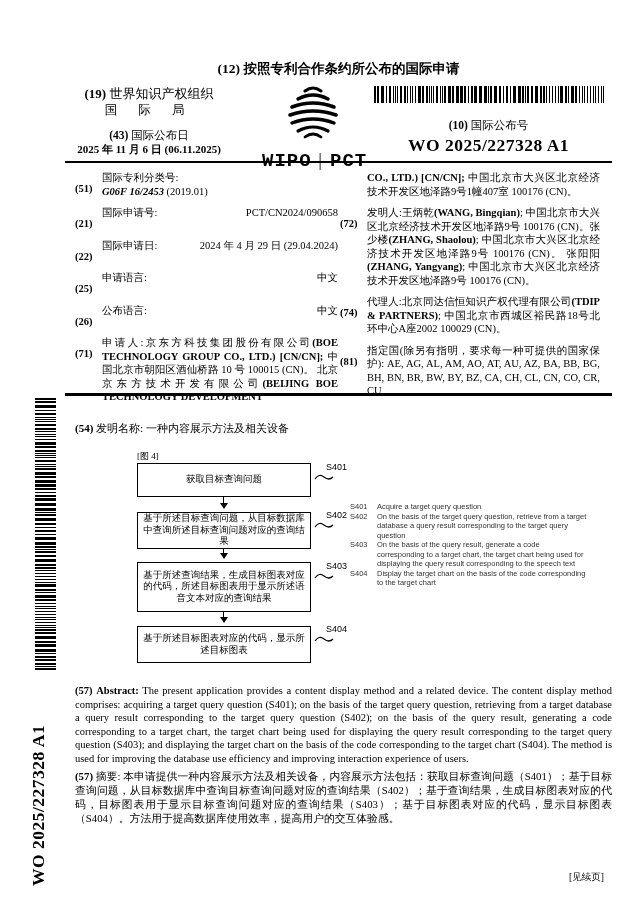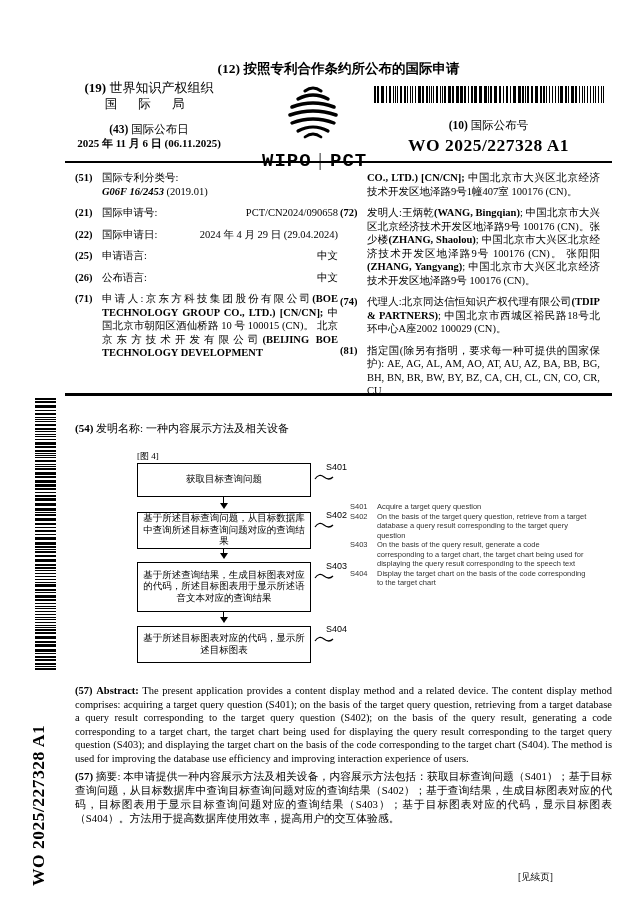--- a/index.html
+++ b/index.html
@@ -2,21 +2,21 @@
 <html><head>
 <meta charset="utf-8">
 <style>
   html,body{margin:0;padding:0;background:#888;}
   .page{position:relative;width:640px;height:905px;background:#ffffff;color:#000;
         font-family:"Liberation Serif","DejaVu Serif",serif;overflow:hidden;margin:0 auto;}
 
   
   .line12{position:absolute;top:60px;left:65px;width:547px;text-align:center;
           font-size:13.5px;font-weight:bold;}
-  .hdr-left{position:absolute;top:80px;left:70px;width:158px;text-align:center;}
+  .hdr-left{position:absolute;top:86px;left:70px;width:158px;text-align:center;}
   .hdr-left .org{font-size:13px;line-height:16px;}
   .hdr-left .bureau{font-size:12.5px;letter-spacing:9px;line-height:17px;}
   .hdr-left .pubdate-label{font-size:11.5px;margin-top:9px;line-height:14px;}
   .hdr-left .pubdate-value{font-size:11px;font-weight:bold;line-height:14px;}
   .fieldnum{font-weight:bold;}
   .hdr-logo{position:absolute;top:84px;left:262px;width:102px;text-align:center;}
   .hdr-logo .logo-text{font-family:Liberation Mono, monospace;
         font-weight:bold;font-size:19px;letter-spacing:1px;margin-top:6px;}
   .logo-sep{font-weight:normal;color:#777;padding:0 3px;}
   .hdr-right{position:absolute;top:86px;left:365px;width:247px;text-align:center;}
@@ -26,21 +26,21 @@
   .rule{position:absolute;left:65px;width:547px;background:#000;}
   .rule-top{top:161px;height:2px;}
   .rule-mid{top:393px;height:3px;}
 
   
   .biblio-left{position:absolute;top:171px;left:75px;width:263px;
                font-size:10.5px;line-height:13.5px;}
   .biblio-right{position:absolute;top:171px;left:340px;width:260px;
                 font-size:10.5px;line-height:13.5px;}
   .brow{display:flex;margin-bottom:8px;}
-  .bnum{font-weight:bold;width:27px;flex-shrink:0;}
+  .bnum{font-weight:bold;width:27px;flex-shrink:0;margin-top:11px;}
   .bbody{flex:1;text-align:justify;}
   .kv{display:flex;justify-content:space-between;}
   .ipc-code{font-weight:bold;font-style:italic;}
   .cont{margin-left:27px;text-align:justify;margin-bottom:8px;}
 
   
   .title-en{position:absolute;top:401px;left:75px;width:537px;font-size:10.5px;}
   .title-zh{position:absolute;top:421px;left:75px;width:537px;font-size:11px;}
 
   
@@ -74,21 +74,21 @@
             font-size:10.5px;line-height:13.5px;}
   .abstract-en{top:684px;}
   .abstract-zh{top:769px;font-size:10.8px;line-height:14px;}
 
   
   .side-barcode{position:absolute;left:35px;top:398px;}
   .side-pubnum{position:absolute;left:28px;top:672px;height:214px;
         writing-mode:vertical-rl;transform:rotate(180deg);
         font-weight:bold;font-size:17.5px;letter-spacing:.5px;white-space:nowrap;}
 
-  .footer-note{position:absolute;left:518px;top:871px;font-size:9.5px;}
+  .footer-note{position:absolute;left:569px;top:871px;font-size:9.5px;}
 </style>
 </head>
 <body>
 
 <div class="page">
 
   <div class="line12">
     <span class="fieldnum">(12)</span>
     <span>按照专利合作条约所公布的国际申请</span>
   </div>

